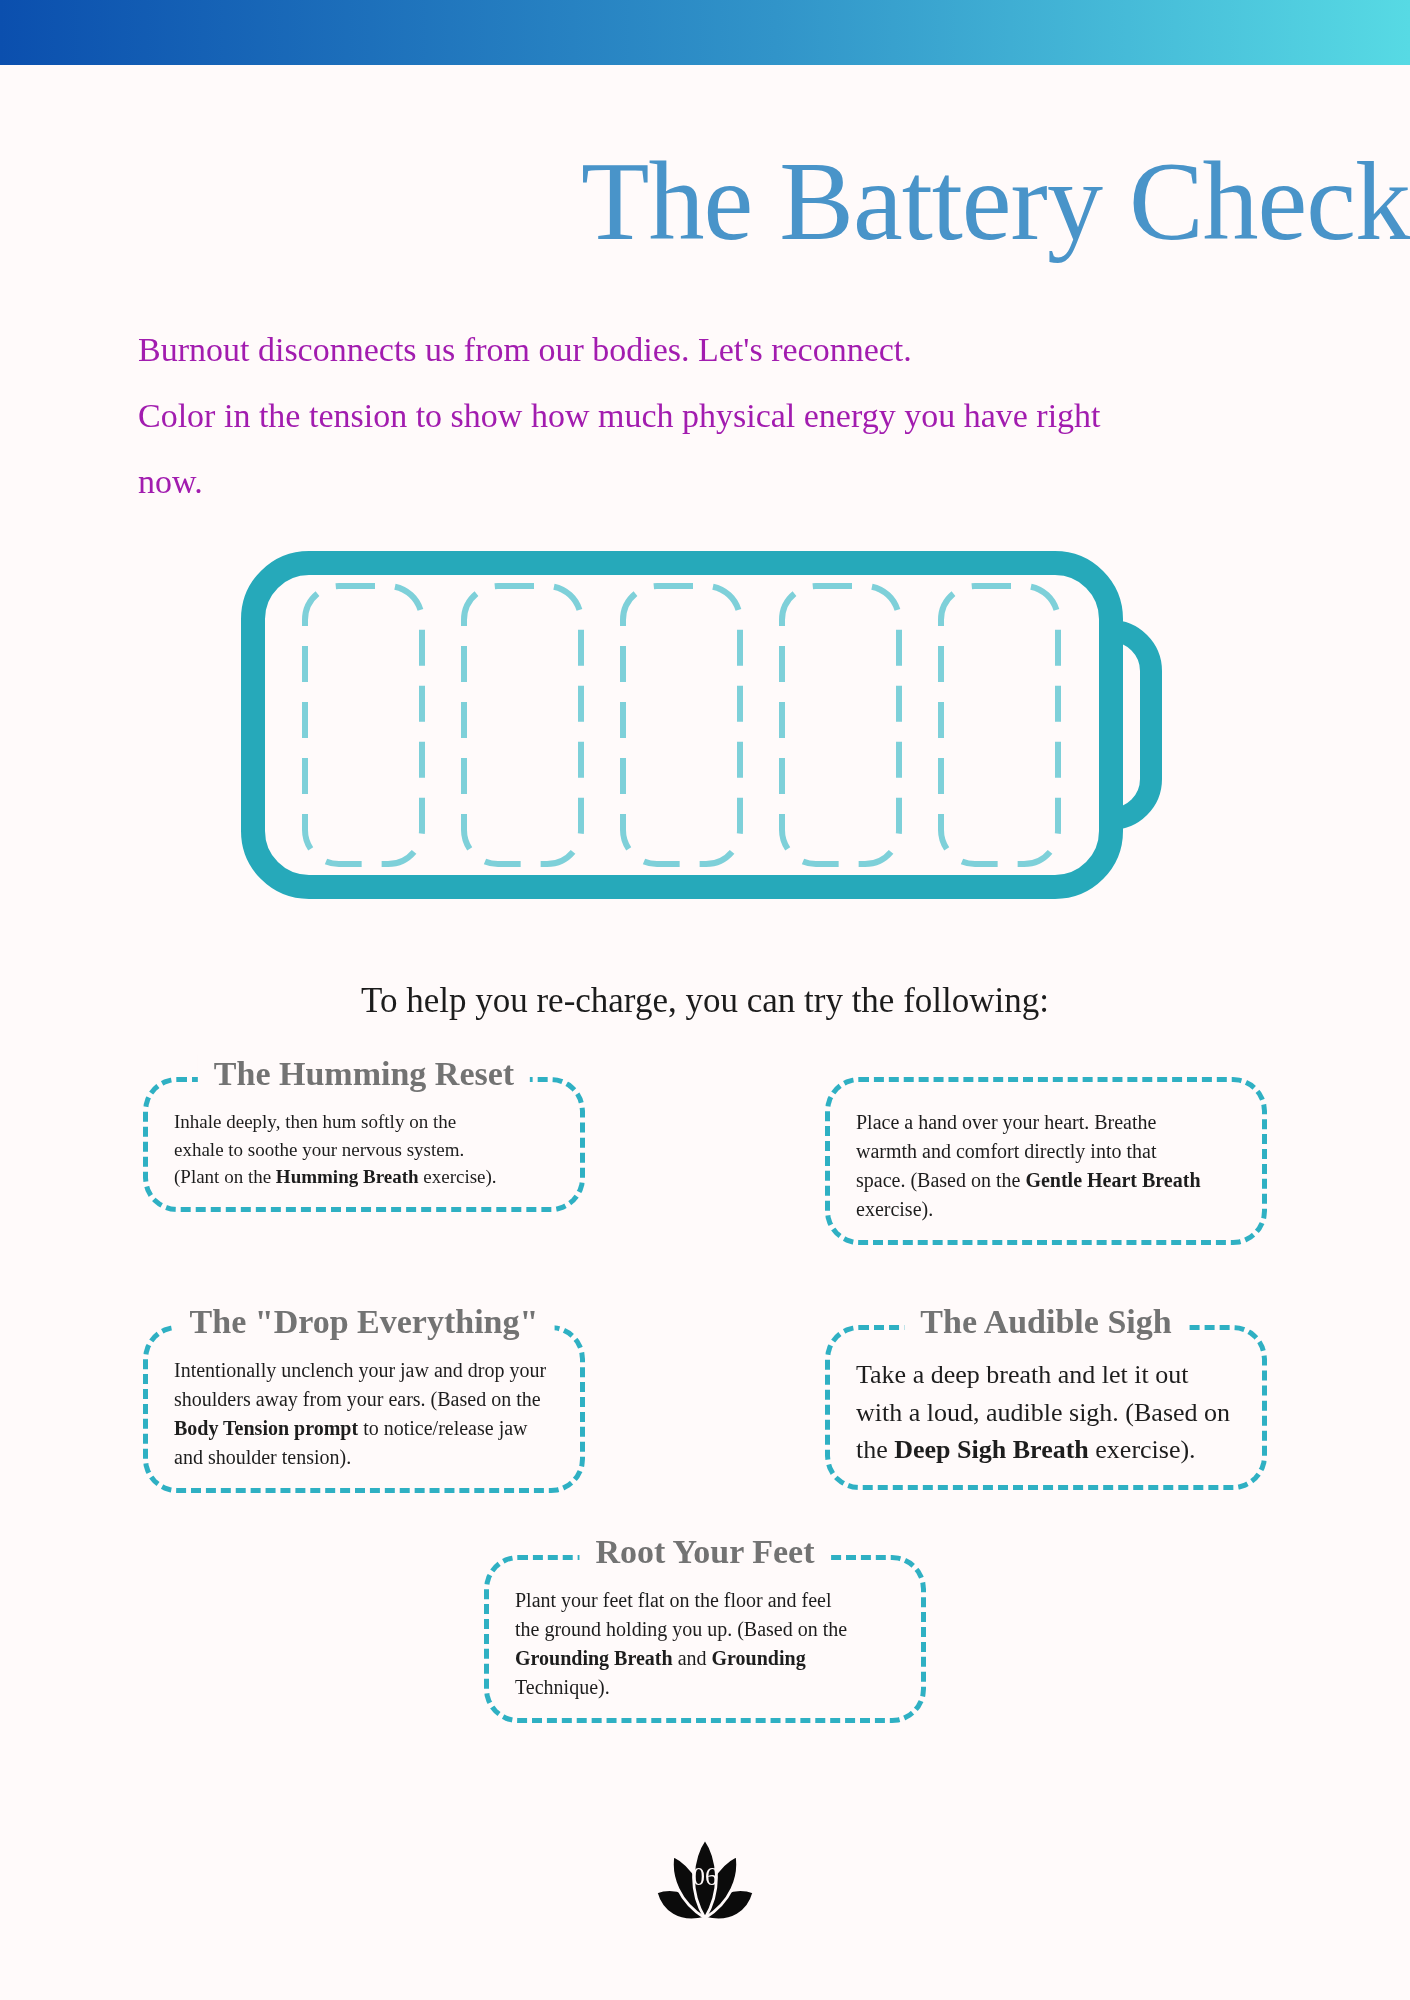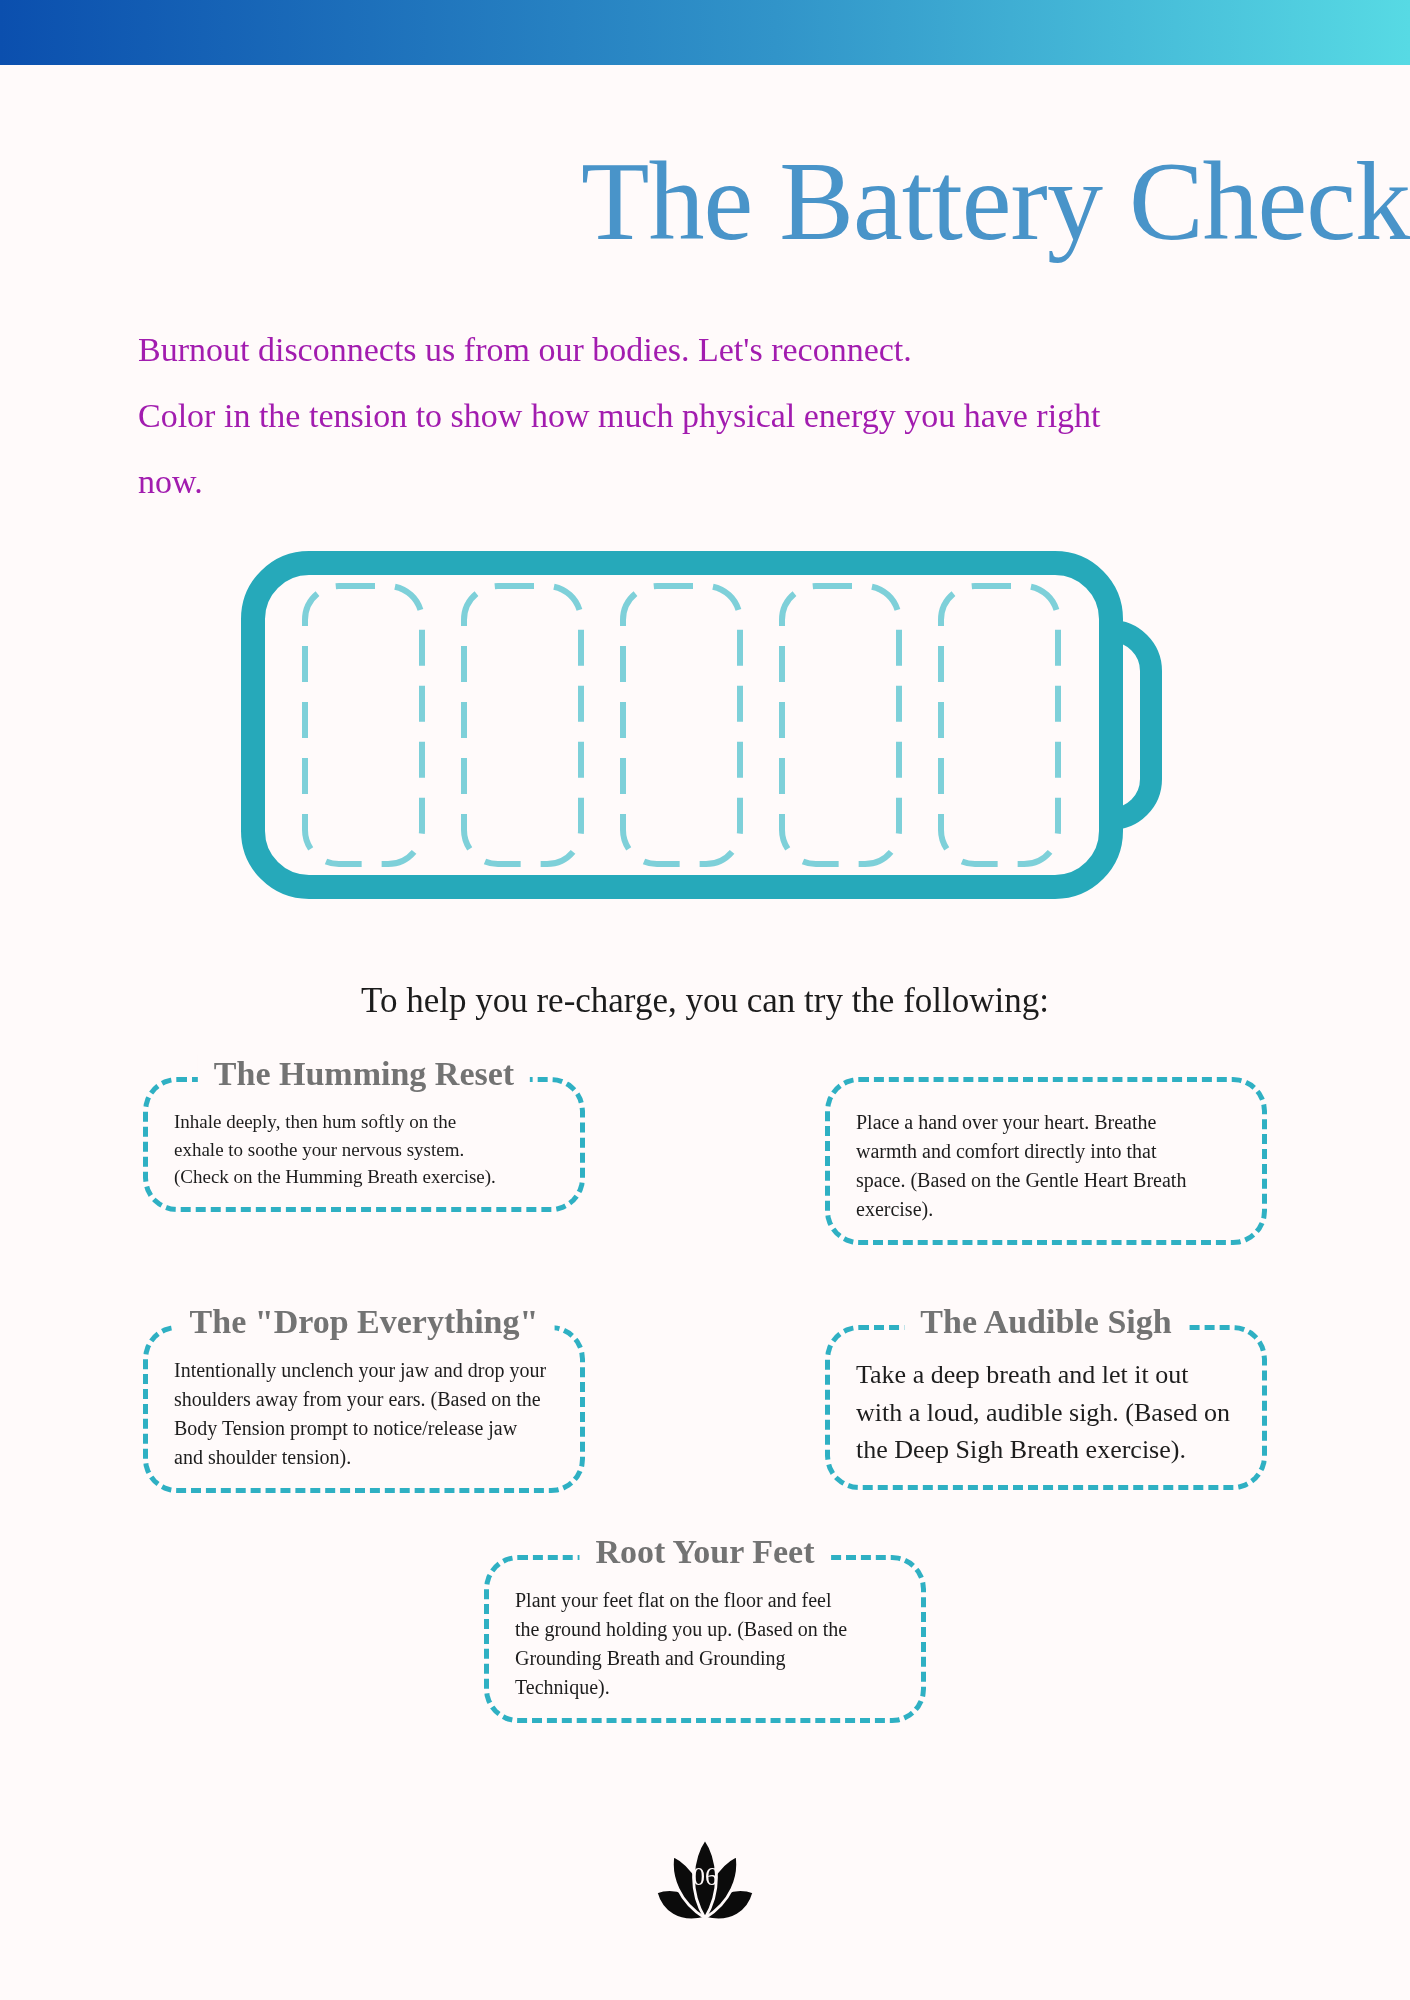--- a/index.html
+++ b/index.html
@@ -56,21 +56,21 @@
     top: -27px; left: 50%;
     transform: translateX(-50%);
     white-space: nowrap;
     background: #fffafa;
     padding: 0 16px;
     font-size: 34px;
     font-weight: bold;
     color: #737373;
   }
   .card-body { font-size: 20px; line-height: 1.45; color: #1d1d1d; }
-  .card-body b { font-weight: 400; text-align: center; }
+  .card-body b { font-weight: 700; text-align: center; }
   .body-sm { font-size: 19px; }
   .body-lg { font-size: 26px; }
   .footer { margin-top: 112px; display: flex; justify-content: center; }
   .lotus-svg { display: block; }
 </style>
 </head>
 <body>
 
 <div class="topbar"></div>
 
@@ -95,21 +95,21 @@
       </g>
   </svg>
 </div>
 
 <div class="recharge-heading">To help you re-charge, you can try the following:</div>
 
 <div class="cards">
   <div class="cards-row row-1">
     <div class="card">
       <div class="card-title">The Humming Reset</div>
-      <div class="card-body body-sm"><span>Inhale deeply, then hum softly on the</span><br><span>exhale to soothe your nervous system.</span><br><span>(Check on the </span><b>Humming Breath</b><span> exercise).</span></div>
+      <div class="card-body body-sm"><span>Inhale deeply, then hum softly on the</span><br><span>exhale to soothe your nervous system.</span><br><span>(Plant on the </span><b>Humming Breath</b><span> exercise).</span></div>
     </div>
     <div class="card">
       <div class="card-body"><span>Place a hand over your heart. Breathe</span><br><span>warmth and comfort directly into that</span><br><span>space. (Based on the </span><b>Gentle Heart Breath</b><br><span>exercise).</span></div>
     </div>
   </div>
   <div class="cards-row row-2">
     <div class="card">
       <div class="card-title">The "Drop Everything"</div>
       <div class="card-body"><span>Intentionally unclench your jaw and drop your</span><br><span>shoulders away from your ears. (Based on the</span><br><b>Body Tension prompt</b><span> to notice/release jaw</span><br><span>and shoulder tension).</span></div>
     </div>

